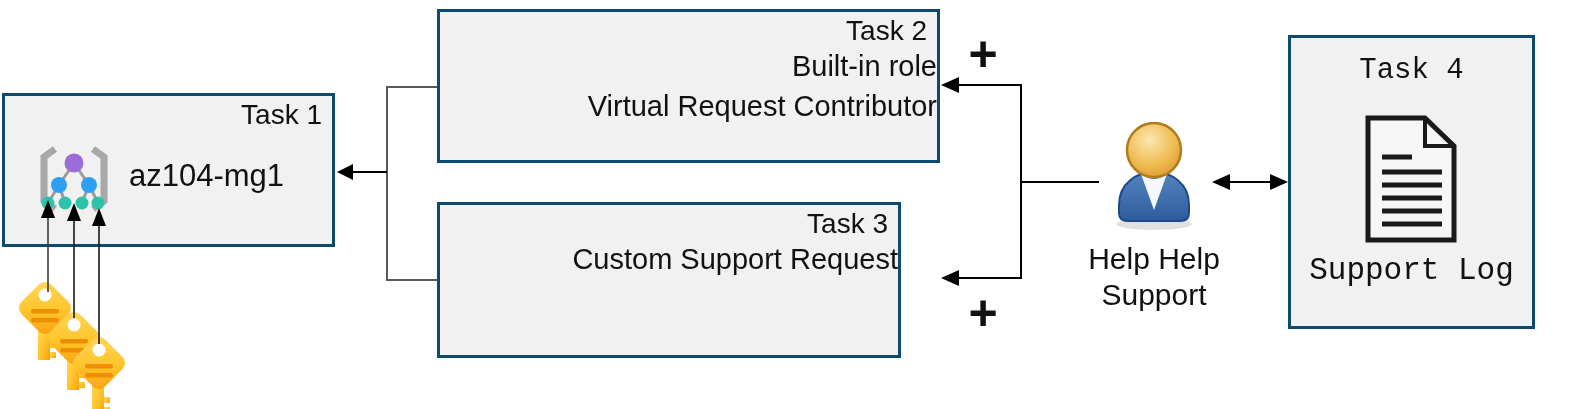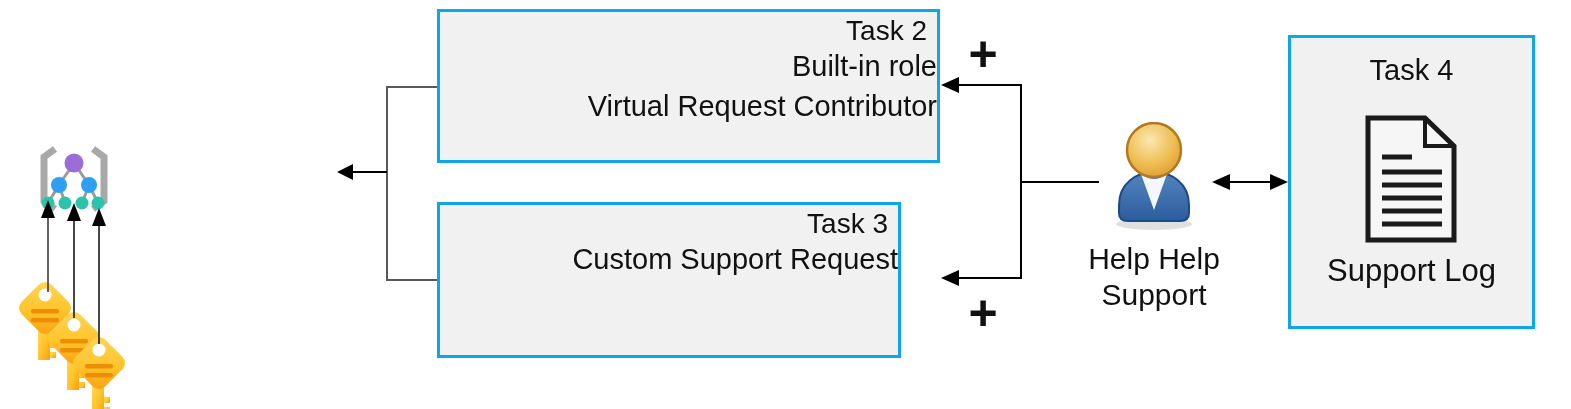--- a/index.html
+++ b/index.html
@@ -1,43 +1,47 @@
 <!DOCTYPE html>
 <html><head>
 <meta charset="utf-8">
 <style>
   html,body{margin:0;padding:0;background:#fff;}
   #canvas{
     position:relative;width:1571px;height:409px;background:#ffffff;overflow:hidden;
     font-family:"Liberation Sans",sans-serif;color:#111;
   }
-  .tbox{position:absolute;background:#f1f1f1;border:3px solid #0ea5e9;box-sizing:border-box;z-index:1;padding-left:43px;}
+  .tbox{position:absolute;background:#f1f1f1;border:3px solid #0c4a6e;box-sizing:border-box;z-index:1;padding-left:43px;}
   #task1{left:2px;top:93px;width:333px;height:154px;}
   #task2{left:437px;top:9px;width:503px;height:154px;}
   #task3{left:437px;top:202px;width:464px;height:156px;}
-  #task4{left:1288px;top:35px;width:247px;height:294px;}
+  #task4{left:1288px;top:35px;width:247px;height:294px;font-family:Liberation Mono, monospace;}
   .tag{position:absolute;top:3px;right:10px;font-size:28px;white-space:nowrap;}
   .tag-center{position:absolute;top:16px;left:0;right:0;text-align:center;font-size:29px;}
   .boxlines{position:absolute;top:34px;left:0;right:0;text-align:right;font-size:29px;line-height:1.38;}
   .mg-label{position:absolute;left:124px;top:62px;font-size:31px;}
   .t4-label{position:absolute;top:215px;left:0;right:0;text-align:center;font-size:31px;}
   .actor-label{position:absolute;left:1074px;top:241px;width:160px;text-align:center;
     font-size:30px;line-height:1.2;z-index:2;}
   .plus{position:absolute;width:44px;text-align:center;font-size:50px;font-weight:bold;
     line-height:52px;z-index:4;}
   #plus-top{left:961px;top:28px;}
   #plus-bottom{left:961px;top:287px;}
   .icon-abs{position:absolute;z-index:6;}
   #connector-layer{position:absolute;left:0;top:0;z-index:7;pointer-events:none;}
 </style>
 </head>
 <body>
 
 <div id="canvas">
 
+  <div class="tbox" id="task1">
+    <div class="tag">Task 1</div>
+    <div class="mg-label">az104-mg1</div>
+  </div>
 
   <div class="tbox" id="task2">
     <div class="tag">Task 2</div>
     <div class="boxlines">
       <div>Built-in role</div>
       <div>Virtual Request Contributor</div>
     </div>
   </div>
 
   <div class="tbox" id="task3">

